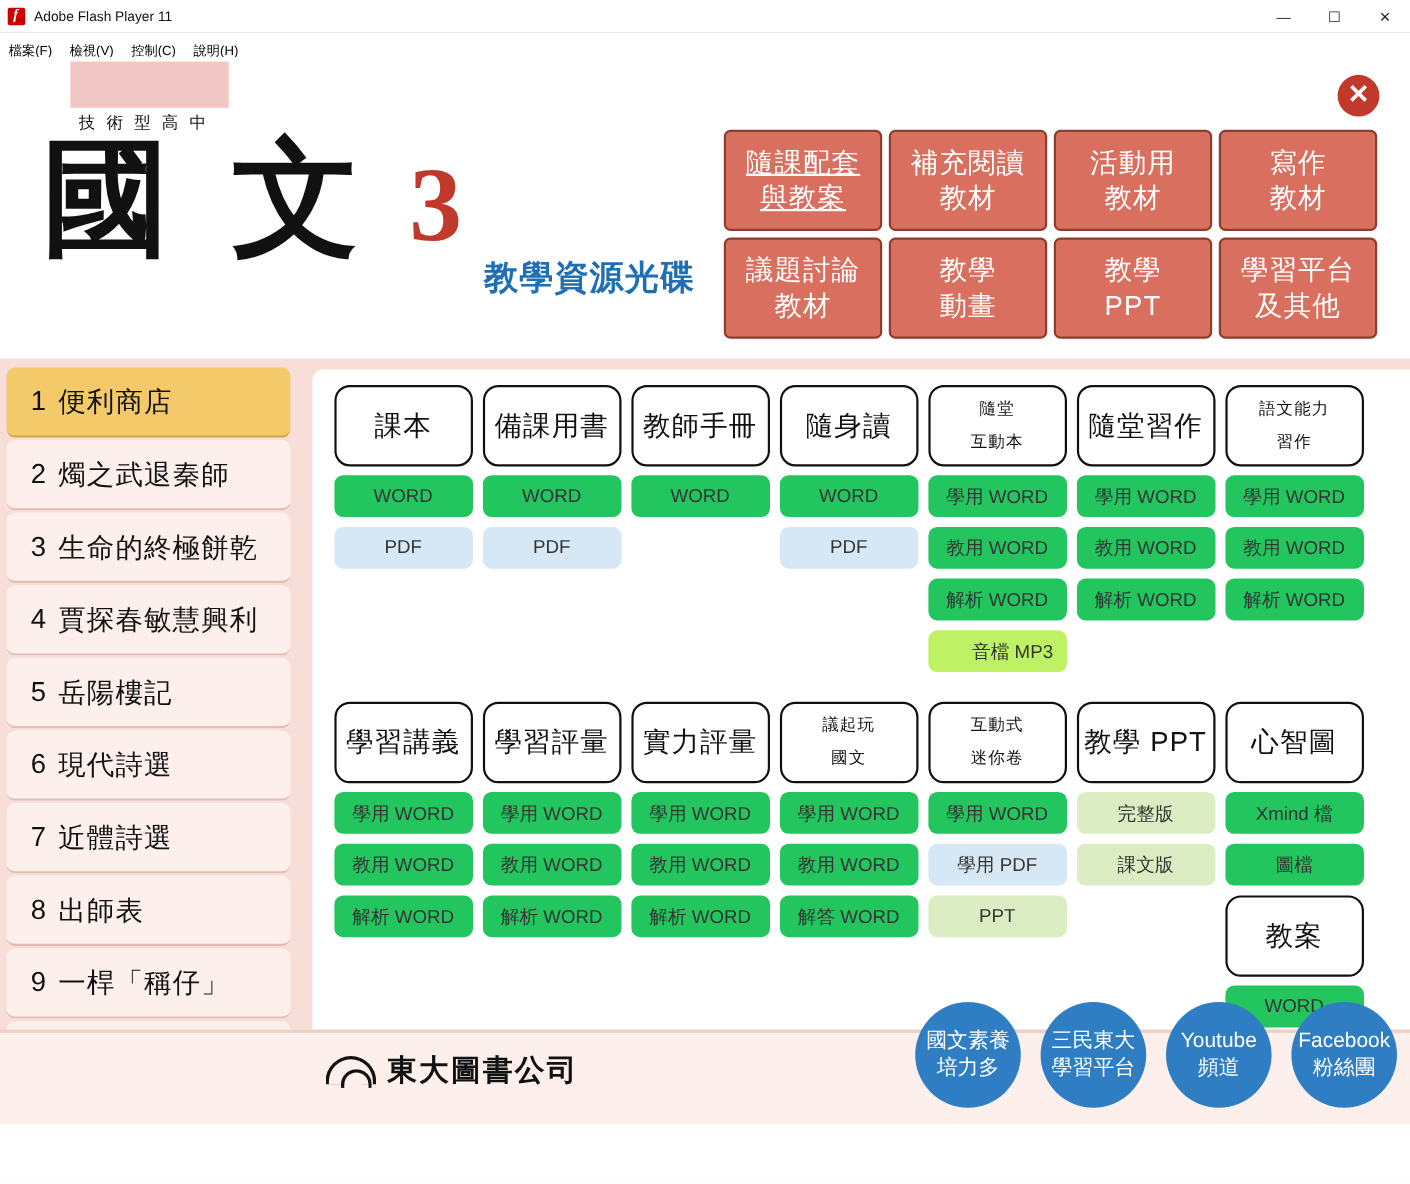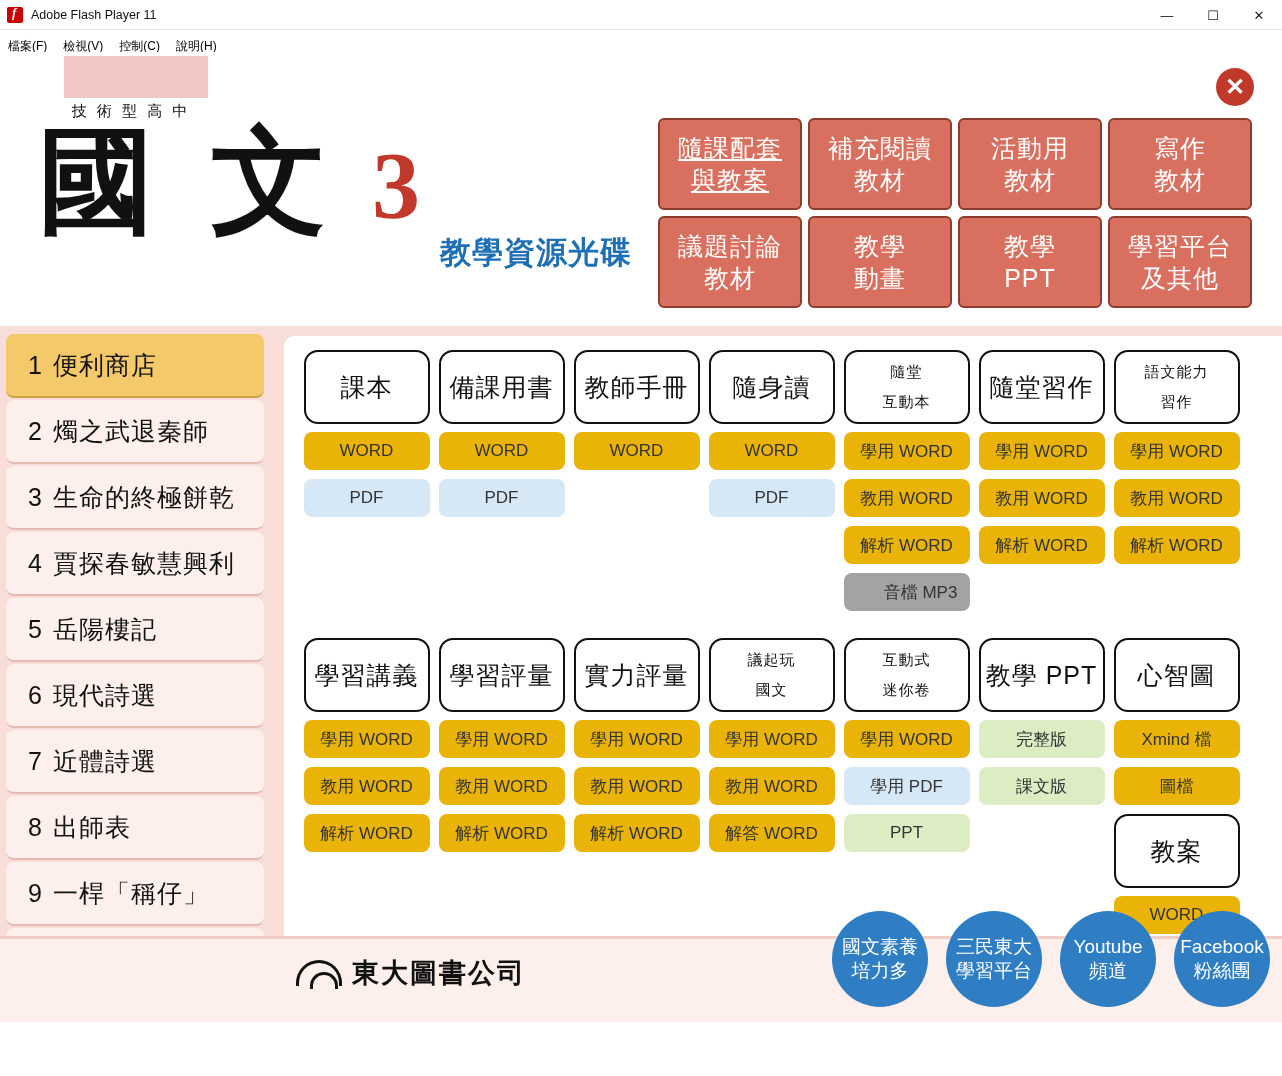--- a/index.html
+++ b/index.html
@@ -229,30 +229,30 @@
     color: #111;
     background: #fff;
     margin-bottom: 8px;
     letter-spacing: 1px;
   }
   .tile.small { font-size: 15px; }
   .chip {
     width: 126px;
     height: 38px;
     border-radius: 8px;
-    background: #eab308;
+    background: #22c55e;
     color: #333;
     font-size: 17px;
     display: flex;
     align-items: center;
     justify-content: center;
     margin-bottom: 9px;
   }
   .chip.pdf { background: #d6e7f5; }
-  .chip.mp3 { background: #a3a3a3; padding-left: 28px; }
+  .chip.mp3 { background: #bef264; padding-left: 28px; }
   .chip.green { background: #dcedc3; }
 
   .row2 { margin-top: 18px; }
 
   
   .bottom-bar {
     position: absolute;
     left: 0; bottom: 0;
     width: 1282px;
     height: 86px;

